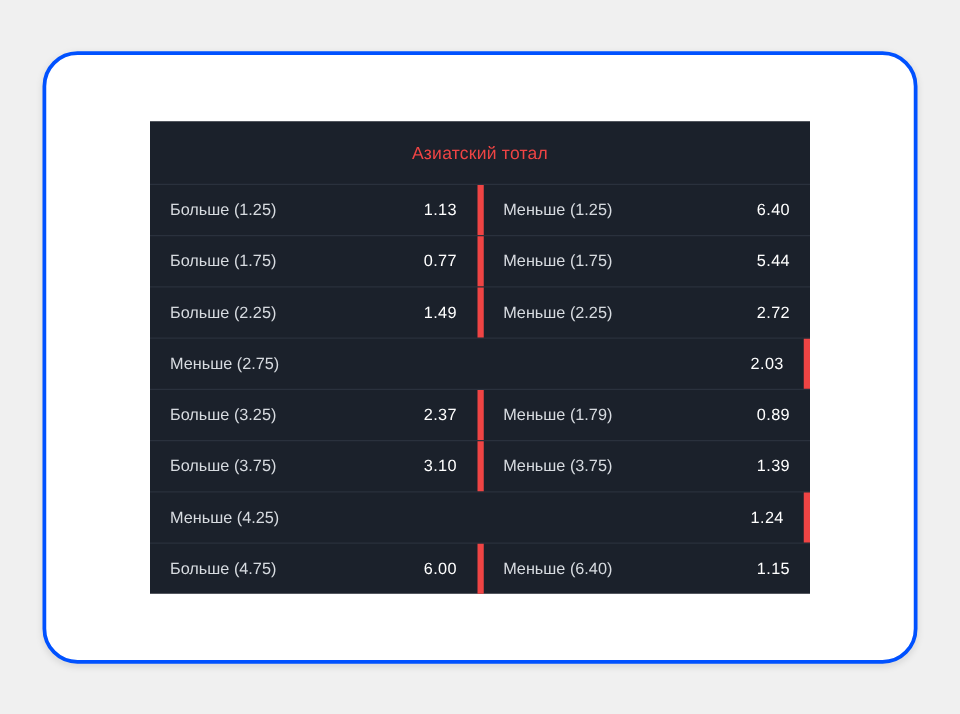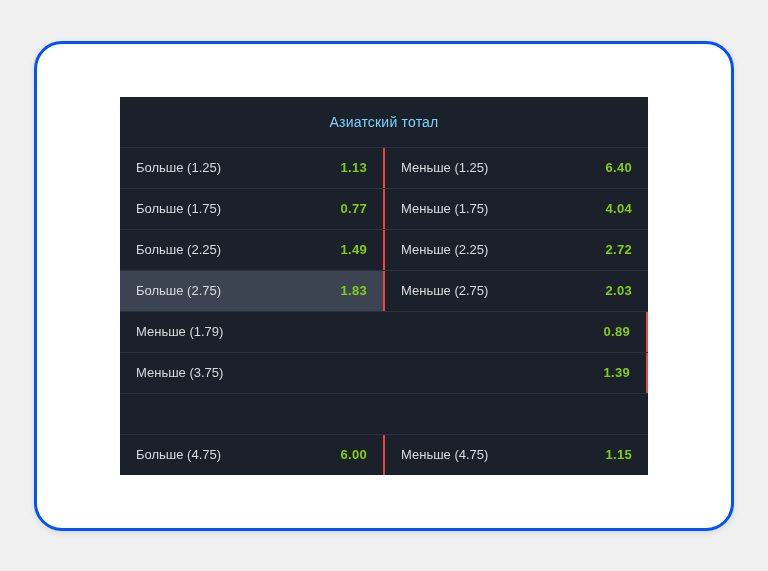--- a/index.html
+++ b/index.html
@@ -36,52 +36,52 @@
       color: #ffffff;
     }
 
     .table-header {
       height: 50px;
       display: flex;
       align-items: center;
       justify-content: center;
       font-size: 14px;
       font-weight: 500;
-      color: #7dd3fc;
+      color: #ef4444;
       letter-spacing: 0.2px;
     }
 
     .row {
       display: flex;
       height: 41px;
       border-top: 1px solid #2a313d;
     }
 
     .cell {
       flex: 1;
       display: flex;
       align-items: center;
       justify-content: space-between;
       padding: 0 16px;
       font-size: 13px;
       color: #d7dbe0;
     }
 
     .cell:first-child {
-      border-right: 2px solid #ef4444;
+      border-right: 5px solid #ef4444;
     }
 
     .cell .label {
       font-weight: 400;
       color: #d7dbe0;
     }
 
     .cell .odd {
-      font-weight: 700;
-      color: #84cc16;
+      font-weight: 400;
+      color: #ffffff;
       letter-spacing: 0.3px;
     }
 
     .cell.highlight {
       background: #3c4452;
     }
   </style>
 </head>
 <body>
 
@@ -101,62 +101,70 @@
             <span class="odd">6.40</span>
           </div>
         </div>
         <div class="row">
           <div class="cell">
             <span class="label">Больше (1.75)</span>
             <span class="odd">0.77</span>
           </div>
           <div class="cell">
             <span class="label">Меньше (1.75)</span>
-            <span class="odd">4.04</span>
+            <span class="odd">5.44</span>
           </div>
         </div>
         <div class="row">
           <div class="cell">
             <span class="label">Больше (2.25)</span>
             <span class="odd">1.49</span>
           </div>
           <div class="cell">
             <span class="label">Меньше (2.25)</span>
             <span class="odd">2.72</span>
           </div>
         </div>
         <div class="row">
-          <div class="cell highlight">
-            <span class="label">Больше (2.75)</span>
-            <span class="odd">1.83</span>
-          </div>
           <div class="cell">
             <span class="label">Меньше (2.75)</span>
             <span class="odd">2.03</span>
           </div>
         </div>
         <div class="row">
           <div class="cell">
+            <span class="label">Больше (3.25)</span>
+            <span class="odd">2.37</span>
+          </div>
+          <div class="cell">
             <span class="label">Меньше (1.79)</span>
             <span class="odd">0.89</span>
           </div>
         </div>
         <div class="row">
           <div class="cell">
+            <span class="label">Больше (3.75)</span>
+            <span class="odd">3.10</span>
+          </div>
+          <div class="cell">
             <span class="label">Меньше (3.75)</span>
             <span class="odd">1.39</span>
           </div>
         </div>
         <div class="row">
+          <div class="cell">
+            <span class="label">Меньше (4.25)</span>
+            <span class="odd">1.24</span>
+          </div>
         </div>
         <div class="row">
           <div class="cell">
             <span class="label">Больше (4.75)</span>
             <span class="odd">6.00</span>
           </div>
           <div class="cell">
-            <span class="label">Меньше (4.75)</span>
+            <span class="label">Меньше (6.40)</span>
             <span class="odd">1.15</span>
           </div>
         </div>
       </div>
   </div>
 </div>
 
 </body></html>

